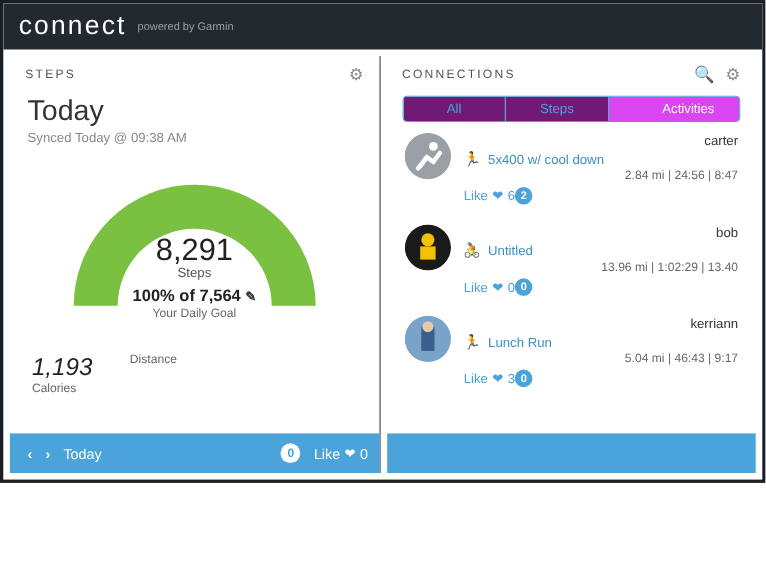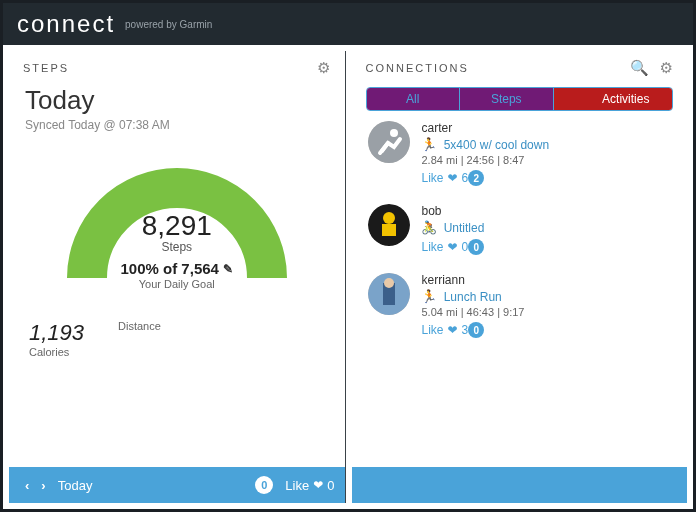--- a/index.html
+++ b/index.html
@@ -1,17 +1,17 @@
 <!DOCTYPE html>
 <html><head>
 <meta charset="utf-8">
 <style>
   * { margin:0; padding:0; box-sizing:border-box; font-family: "Segoe UI", Arial, sans-serif; }
   html,body { background:#fff; }
-  .frame { width:696px; height:512px; margin:0 auto; background:#fff; border:3px solid #1a1f24; overflow:hidden; }
+  .frame { width:696px; height:439px; margin:0 auto; background:#fff; border:3px solid #1a1f24; overflow:hidden; }
   .topbar { height:42px; background:#222a30; display:flex; align-items:center; padding:0 14px; }
   .brand { font-family: "Segoe UI", Arial, sans-serif; font-weight:300; font-size:24px; letter-spacing:2px; color:#fff; }
   .brand-sub { color:#98a1a8; font-size:10px; margin-left:10px; }
   .content { display:flex; height:calc(100% - 42px); }
   .panel { flex:1; border-right:1px solid #3a4248; display:flex; flex-direction:column; background:#fff; margin:6px 3px; }
   .panel:first-child { margin-left:6px; }
   .panel:last-child { margin-right:6px; border-right:none; }
   .panel-head { display:flex; align-items:center; padding:8px 14px 4px; }
   .panel-head .title { font-size:11px; letter-spacing:2px; color:#555; }
   .panel-head .spacer { flex:1; }
@@ -32,26 +32,26 @@
   .arrow { cursor:pointer; padding:0 6px; font-weight:bold;}
   .foot-label { margin-left:6px; }
   .foot-spacer { flex:1; }
   .badge-circ { background:#fff; color:#4aa3d9; border-radius:50%; width:18px; height:18px; display:inline-flex; align-items:center; justify-content:center; font-size:11px; font-weight:600; margin-right:12px;}
   .like { display:inline-flex; align-items:center; gap:4px; }
   .heart { font-size:12px; }
   
   .tabs { display:flex; margin:6px 14px 10px; border:1px solid #4aa3d9; border-radius:4px; overflow:hidden; font-size:12px;}
   .tab { flex:1; text-align:center; padding:4px 0; color:#4aa3d9; cursor:pointer; background:#701a75;}
   .tab + .tab { border-left:1px solid #4aa3d9; }
-  .tab.active { background:#b91c1c; color:#fff;padding-left:26px; }
+  .tab.active { background:#d946ef; color:#fff;padding-left:26px; }
   .feed { padding:0 16px; flex:1; overflow:auto; }
   .post { display:flex; gap:12px; margin-bottom:18px; }
   .avatar { width:42px; height:42px; border-radius:50%; background:#bbb; flex-shrink:0; overflow:hidden; display:flex; align-items:center; justify-content:center;}
   .avatar svg { width:100%; height:100%; }
-  .post-body { flex:1; }
+  .post-body { flex:1;text-align:right; }
   .uname { font-size:12px; color:#333; font-weight:500; }
   .act-line { display:flex; align-items:center; gap:6px; margin-top:2px; }
   .act-icon { font-size:13px; color:#555; }
   .act-title { font-size:12px; color:#3b90c4; }
   .act-meta { font-size:11px; color:#666; margin-top:2px; }
   .post-foot { display:flex; align-items:center; margin-top:4px;}
   .post-foot .like { color:#4aa3d9; font-size:12px;}
   .cbadge { background:#4aa3d9; color:#fff; border-radius:50%; width:16px; height:16px; display:inline-flex; align-items:center; justify-content:center; font-size:10px; font-weight:600;}
   .edit-ic { font-size:12px; color:#333; }
 </style>
@@ -66,21 +66,21 @@
   <div class="content">
 
     <div class="panel">
       <div class="panel-head">
         <span class="title">STEPS</span>
         <span class="spacer"></span>
         <span class="gear">⚙</span>
       </div>
       <div class="steps-body">
         <div class="today-h">Today</div>
-        <div class="sync">Synced Today @ 07:38 AM</div>
+        <div class="sync">Synced Today @ 09:38 AM</div>
 
         <div class="gauge-wrap">
           <svg width="240" height="150" viewBox="0 0 240 150">
             <path d="M30 130 A90 90 0 1 1 210 130" fill="none" stroke="#7ac142" stroke-width="40" stroke-linecap="butt"></path>
           </svg>
           <div class="gauge-center">
             <div class="big-num">8,291</div>
             <div class="sub-lbl">Steps</div>
             <div class="goal-line">
               <span>100% of 7,564</span>
@@ -156,20 +156,21 @@
                 <circle cx="21" cy="14" r="6" fill="#f2c200"></circle>
                 <rect x="14" y="20" width="14" height="12" fill="#f2c200"></rect>
               </svg>
             </div>
             <div class="post-body">
               <div class="uname">bob</div>
               <div class="act-line">
                 <span class="act-icon">🚴</span>
                 <span class="act-title">Untitled</span>
               </div>
+              <div class="act-meta">13.96 mi | 1:02:29 | 13.40</div>
               <div class="post-foot">
                 <span class="like">Like <span class="heart">❤</span> 0</span>
                 <span class="cbadge">0</span>
               </div>
             </div>
           </div>
           <div class="post">
             <div class="avatar">
               <svg viewBox="0 0 42 42">
                 <circle cx="21" cy="21" r="21" fill="#7aa3c9"></circle>

